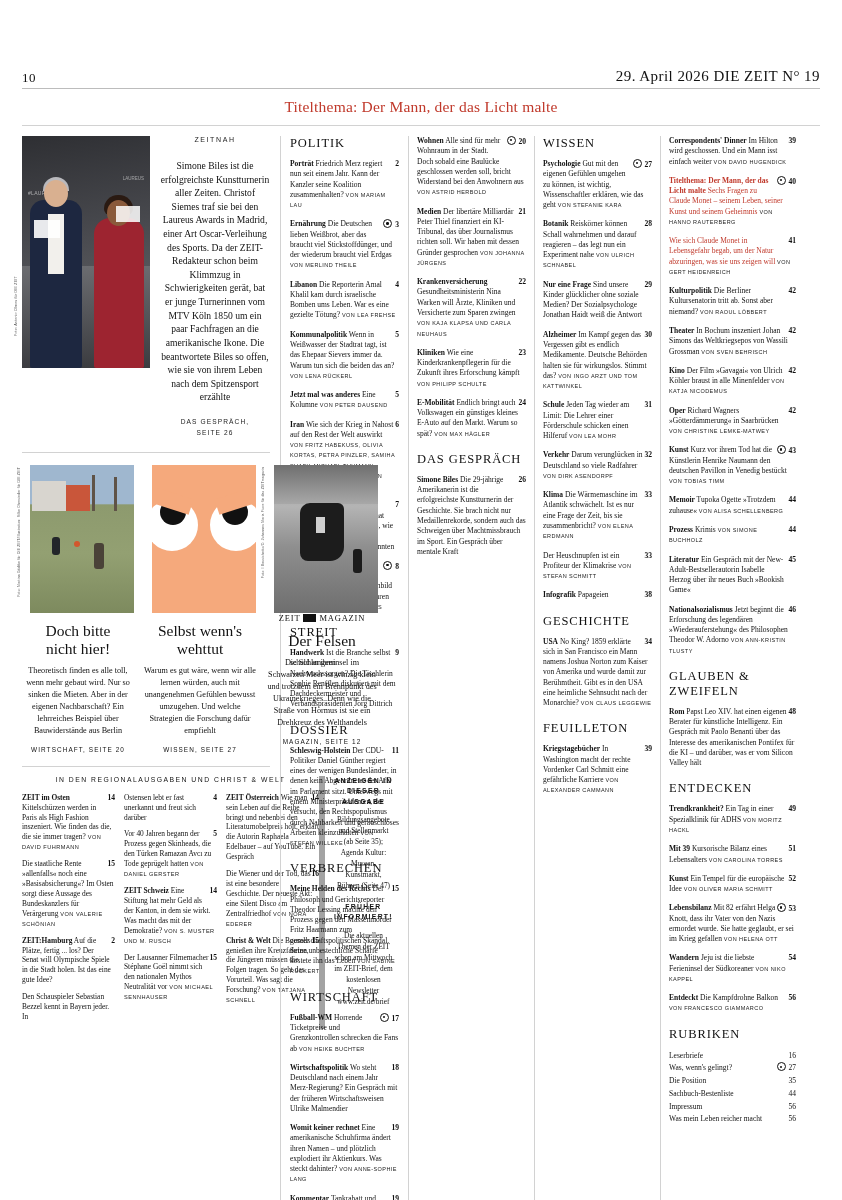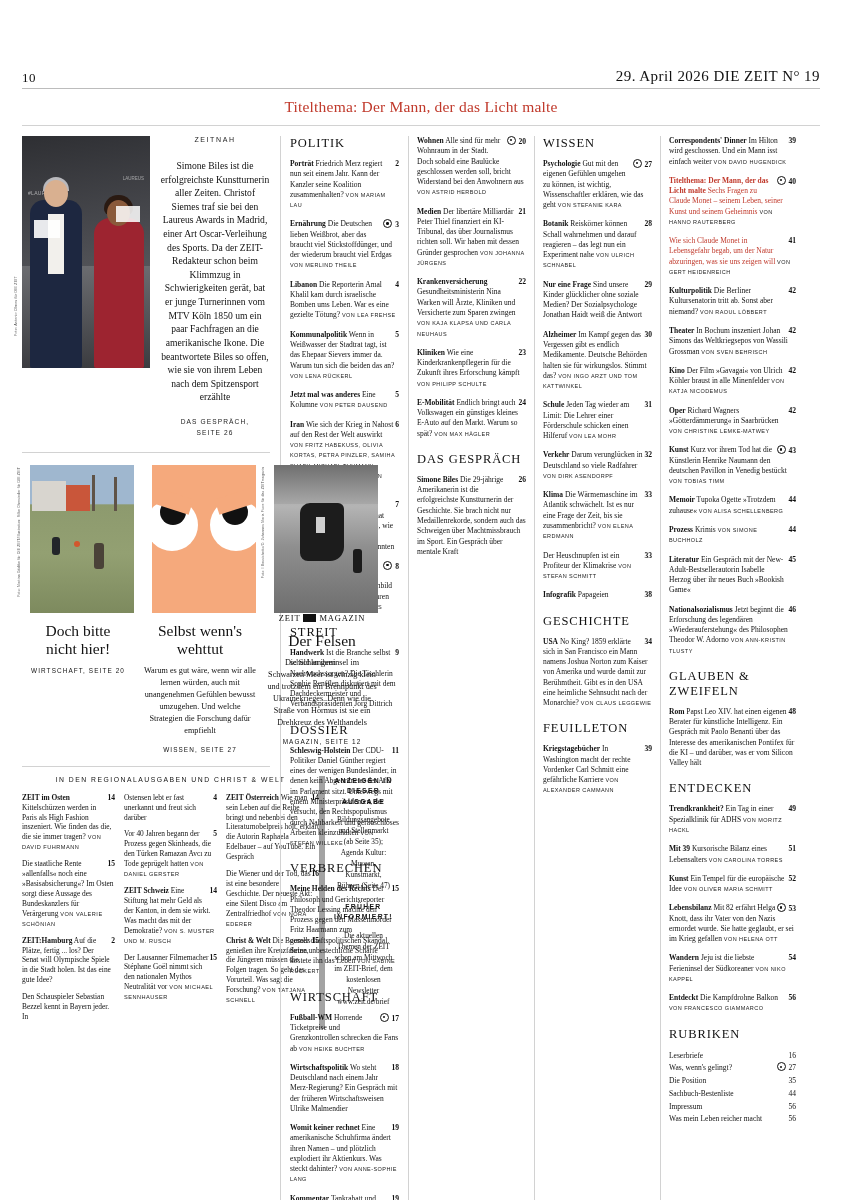--- a/index.html
+++ b/index.html
@@ -164,20 +164,21 @@
               <div class="tree"></div>
               <div class="tree2"></div>
             <div class="p1"></div>
               <div class="p2"></div>
               <div class="ball"></div>
           </div>
           <div class="t-head">
             <span>Doch bitte</span><br>
             <span>nicht hier!</span>
           </div>
+          <div class="t-body">Theoretisch finden es alle toll, wenn mehr gebaut wird. Nur so sinken die Mieten. Aber in der eigenen Nachbarschaft? Ein lehrreiches Beispiel über Bauwiderstände aus Berlin</div>
           <div class="t-ref">WIRTSCHAFT, SEITE 20</div>
         </div>
 
         <div class="teaser">
           <div class="timg t2">
             <div class="eyeL"></div>
               <div class="eyeR"></div>
             <div class="pL"></div>
               <div class="pR"></div>
             <div class="browL"></div>

